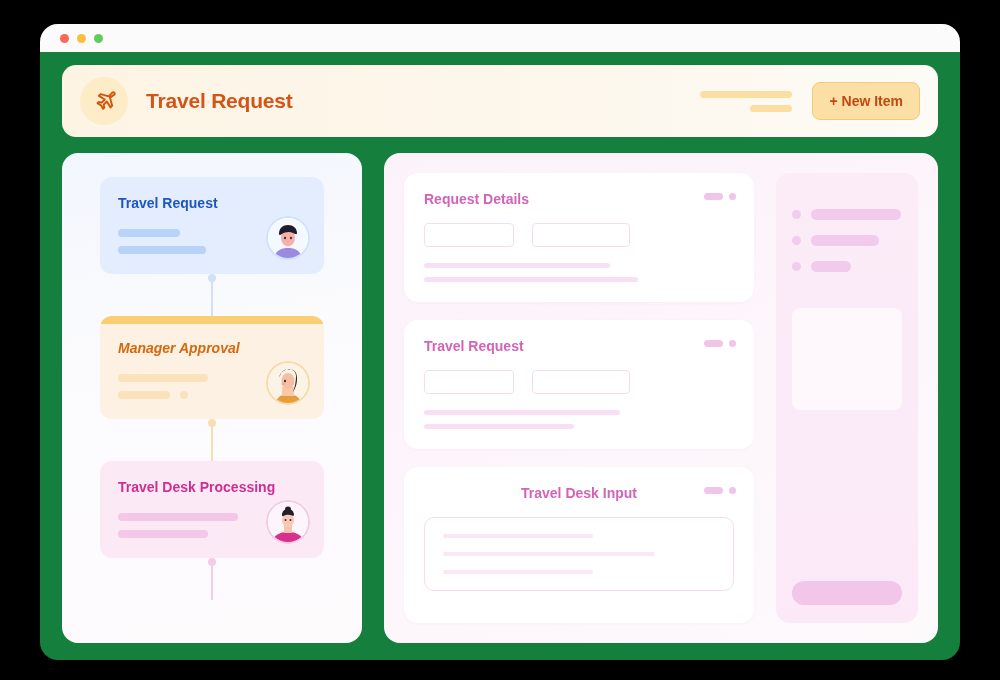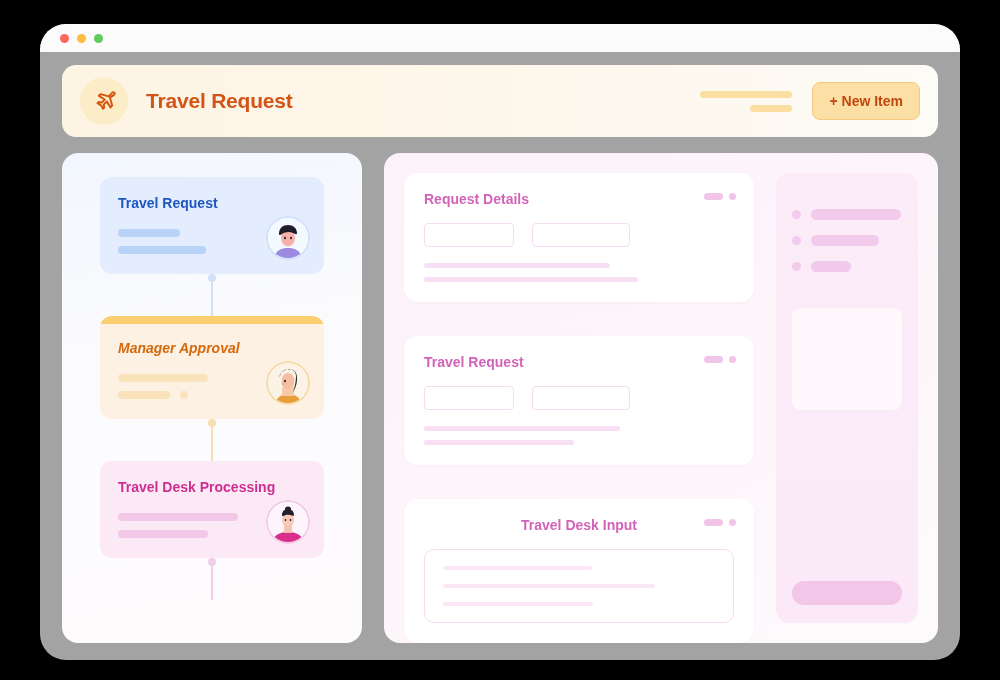--- a/index.html
+++ b/index.html
@@ -7,22 +7,22 @@
     width: 1000px; height: 680px;
     background: #000000;
     font-family: "Liberation Sans", sans-serif;
     overflow: hidden;
   }
 
   .window {
     position: absolute;
     left: 40px; top: 24px;
     width: 920px; height: 636px;
-    background: #a3a3a3;
-    border-radius: 26px;
+    background: #15803d;
+    border-radius: 18px;
     box-shadow: 0 18px 50px rgba(0,0,0,0.35);
     overflow: hidden;
   }
 
   
   .titlebar {
     height: 28px;
     background: #fbfbfc;
     display: flex;
     align-items: center;
@@ -161,21 +161,21 @@
 
   
   .detail-panel {
     flex: 1 1 auto;
     background: linear-gradient(150deg,#fcf2fa 0%, #fdf6fb 55%, #fdfafc 100%);
     border-radius: 16px;
     padding: 20px;
     display: flex;
     gap: 22px;
   }
-  .detail-main { flex: 1 1 auto; display: flex; flex-direction: column; gap: 34px; }
+  .detail-main { flex: 1 1 auto; display: flex; flex-direction: column; gap: 18px; }
 
   .detail-card {
     background: #ffffff;
     border-radius: 14px;
     padding: 18px 20px 20px 20px;
     position: relative;
     box-shadow: 0 1px 3px rgba(190,120,180,0.06);
   }
   .detail-card.grow { flex: 1 1 auto; text-align: center; }
   .dc-title { font-size: 14px; font-weight: bold; color: #d263b8; margin-bottom: 16px; }

